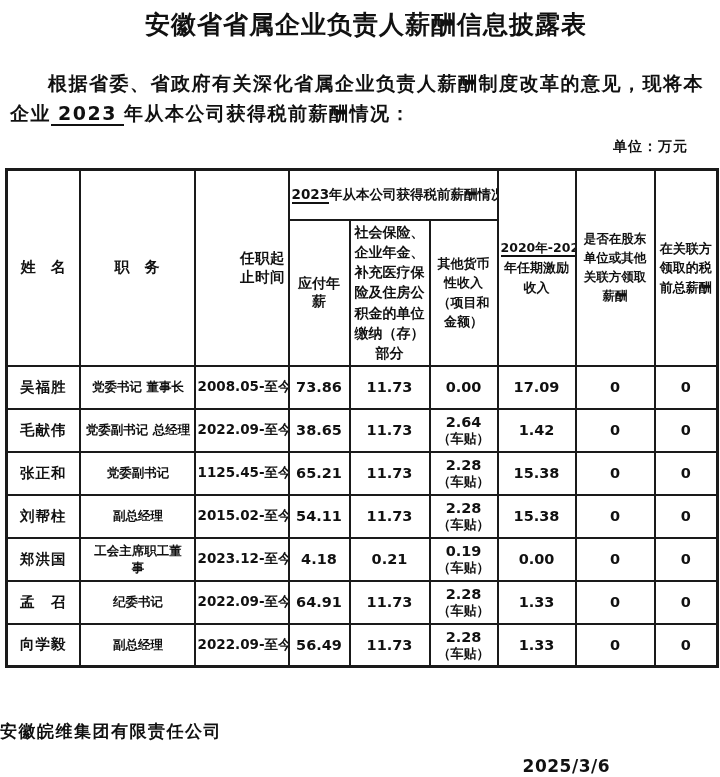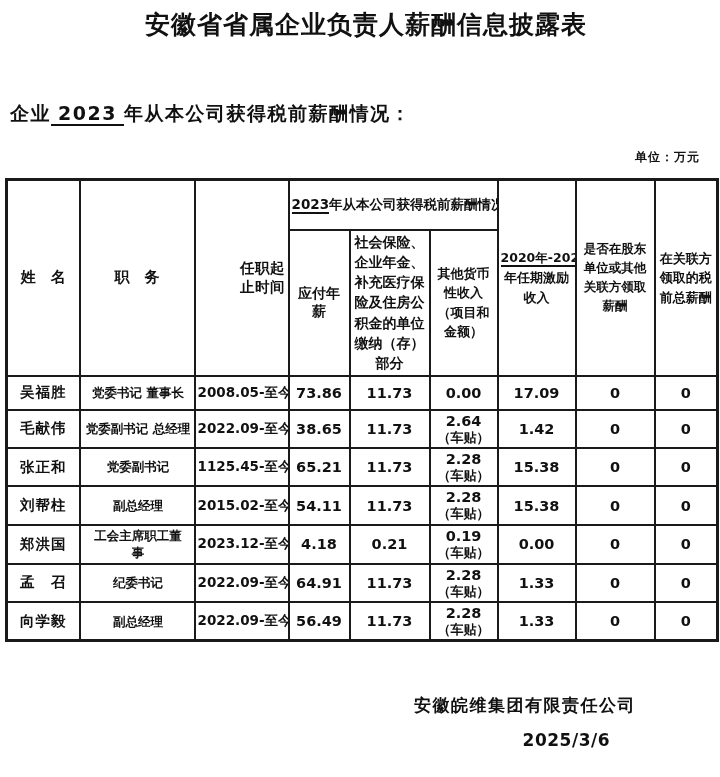--- a/index.html
+++ b/index.html
@@ -4,57 +4,57 @@
 <style>
   html,body { margin:0; padding:0; }
   body {
     width:720px; height:777px; background:#ffffff; color:#111;
     font-family:"DejaVu Sans", sans-serif; font-weight:bold;
     overflow:hidden; position:relative;
   }
   .title { margin:8px 0 0 12px; text-align:center; font-size:25px; letter-spacing:1px; }
   .intro { margin:27px 10px 0 10px; font-size:19px; line-height:30px; letter-spacing:1.5px; text-indent:2em; }
   .yr { border-bottom:2px solid #111; padding:0 7px; }
-  .unit { margin-top:21px; text-align:right; padding-right:20px; font-size:12px; letter-spacing:1px; }
+  .unit { margin-top:10px; text-align:right; padding-right:32px; font-size:14px; letter-spacing:1px; }
 
   table { border-collapse:collapse; table-layout:fixed; width:711px; margin:12px 0 0 5px;
           border:3px solid #1a1a1a; }
   th,td { border:2px solid #1a1a1a; text-align:center; vertical-align:middle; padding:1px 2px; overflow:hidden; }
   thead tr.r1 { height:50px; }
   thead tr.r2 { height:138px; }
-  tbody tr { height:34px; }
+  tbody tr { height:43px; }
 
   .h-main   { font-size:15px; }
   .h-tenure { font-size:14.5px; letter-spacing:0.5px;padding-left:44px; }
   .h-group  { font-size:13.5px; white-space:nowrap; }
   .h-salary { font-size:14px; }
   .h-social { font-size:14px; line-height:1.45;border-radius:14px; }
   .h-other  { font-size:13px; line-height:1.5; }
   .h-incent { font-size:13px; line-height:1.5; }
   .h-share  { font-size:12.5px; line-height:1.5; }
   .h-rel    { font-size:13px; line-height:1.5; }
   .u  { border-bottom:2px solid #111; }
   .nw { white-space:nowrap; font-size:12.5px; }
 
   td { font-size:14.5px; }
   td.c-name   { font-size:14.5px; letter-spacing:1px; }
   td.c-pos    { text-align:center; font-size:12.5px; padding-left:4px; white-space:pre-line; line-height:1.4; }
   td.c-tenure { font-size:13.5px; white-space:nowrap;margin-left:36px; }
   td.c-other .note { font-size:13px; line-height:1.25; }
   td.c-other .val  { line-height:1.25; }
 
-  .company { margin-top:52px; text-align:right; padding-right:84px; font-size:17px; letter-spacing:1.5px; }
+  .company { margin-top:52px; text-align:left; padding-right:60px; font-size:17px; letter-spacing:1.5px; }
   .date    { margin-top:13px; text-align:right; padding-right:110px; font-size:17px; letter-spacing:0.5px; }
 </style>
 </head>
 <body>
 
 <div class="title">安徽省省属企业负责人薪酬信息披露表</div>
 
-<div class="intro"><br><span>企业</span><span class="yr">2023</span><span>年从本公司获得税前薪酬情况：</span></div>
+<div class="intro"><span>根据省委、省政府有关深化省属企业负责人薪酬制度改革的意见，现将本</span><br><span>企业</span><span class="yr">2023</span><span>年从本公司获得税前薪酬情况：</span></div>
 
 <div class="unit">单位：万元</div>
 
 <table>
   <colgroup>
     <col style="width:73px">
       <col style="width:115px">
       <col style="width:94px">
     <col style="width:61px">
       <col style="width:80px">

